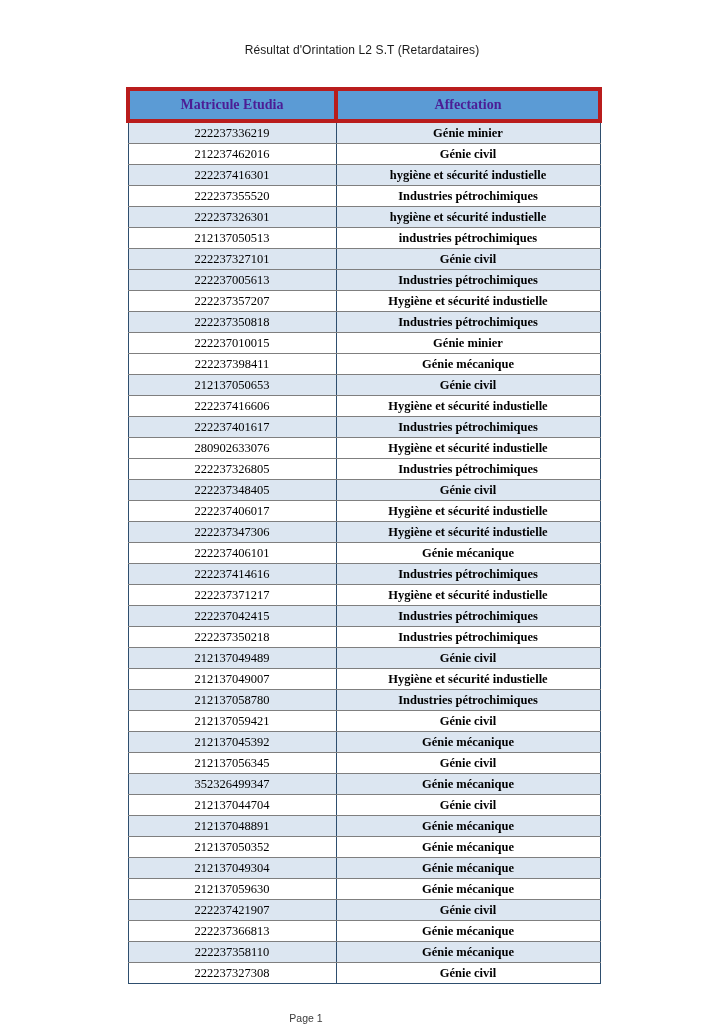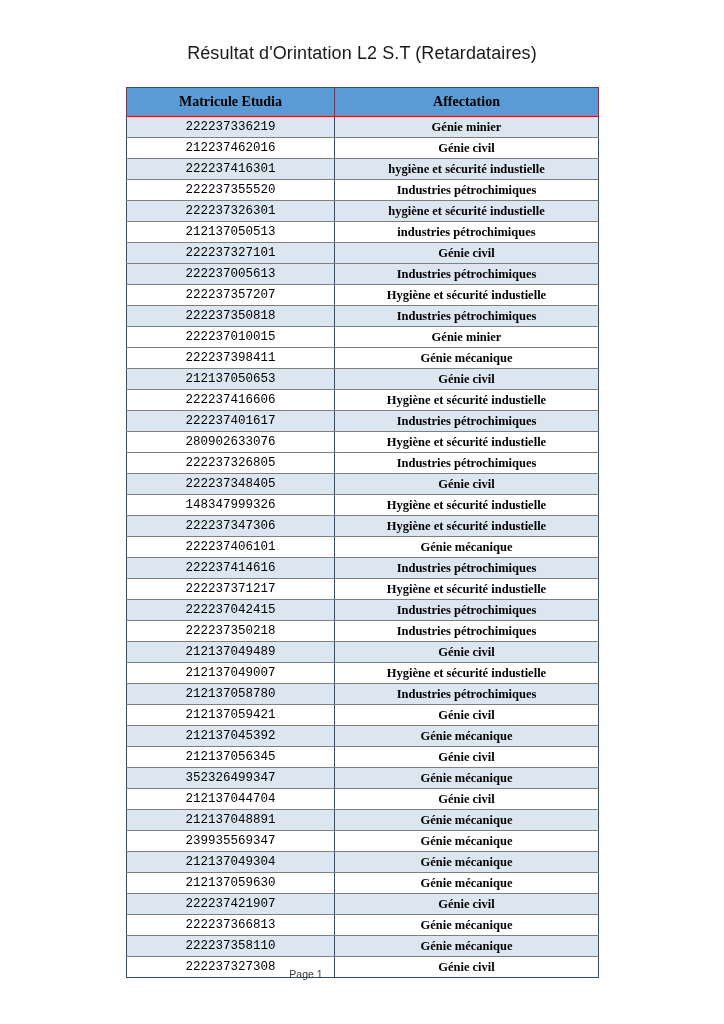--- a/index.html
+++ b/index.html
@@ -21,86 +21,86 @@
     position: relative;
     box-sizing: border-box;
   }
   .doc-title {
     position: absolute;
     top: 43px;
     left: 0;
     width: 724px;
     text-align: center;
     font-family: "Liberation Sans", sans-serif;
-    font-size: 18px;
+    font-size: 12px;
     font-weight: 400;
     color: #1a1a1a;
     letter-spacing: 0.1px;
   }
   .table-wrap {
     position: absolute;
     top: 87px;
     left: 126px;
     width: 472px;
   }
   table.result-table {
     border-collapse: collapse;
     width: 472px;
     table-layout: fixed;
   }
   table.result-table col.c-mat { width: 208px; }
   table.result-table col.c-aff { width: 264px; }
 
   table.result-table thead th {
     background: #5B9BD5;
-    color: #000000;
+    color: #4c1d95;
     font-family: "Liberation Serif", serif;
     font-weight: bold;
     font-size: 14px;
     text-align: center;
     padding: 6px 2px 7px 2px;
-    border: 1px solid #b91c1c;
+    border: 4px solid #b91c1c;
     line-height: 1.1;
   }
   table.result-table tbody td {
     border-left: 1px solid #2E4E6E;
     border-right: 1px solid #2E4E6E;
     border-top: 1px solid #7f7f7f;
     border-bottom: 1px solid #7f7f7f;
     text-align: center;
     padding: 1px 2px 2px 2px;
     height: 17px;
     line-height: 1.15;
     overflow: hidden;
     white-space: nowrap;
   }
   table.result-table tbody tr:last-child td {
     border-bottom: 1px solid #2E4E6E;
   }
   td.cell-matricule {
-    font-family: Liberation Mono, monospace;
+    font-family: Liberation Serif, serif;
     font-weight: 400;
     font-size: 12.5px;
     color: #000000;
   }
   td.cell-affectation {
     font-family: "Liberation Serif", serif;
     font-weight: bold;
     font-size: 12.5px;
     color: #000000;
   }
   tr.row-shaded td {
     background: #DCE6F1;
   }
   tr.row-plain td {
     background: #ffffff;
   }
   .footer {
     position: absolute;
-    top: 968px;
+    top: 1012px;
     left: 0;
     width: 612px;
     text-align: center;
     font-family: "Liberation Sans", sans-serif;
     font-size: 10.5px;
     color: #3a3a3a;
   }
 </style>
 </head>
 <body>
@@ -188,21 +188,21 @@
           </tr>
           <tr class="row-plain">
             <td class="cell-matricule">222237326805</td>
             <td class="cell-affectation">Industries pétrochimiques</td>
           </tr>
           <tr class="row-shaded">
             <td class="cell-matricule">222237348405</td>
             <td class="cell-affectation">Génie civil</td>
           </tr>
           <tr class="row-plain">
-            <td class="cell-matricule">148347999326</td>
+            <td class="cell-matricule">222237406017</td>
             <td class="cell-affectation">Hygiène et sécurité industielle</td>
           </tr>
           <tr class="row-shaded">
             <td class="cell-matricule">222237347306</td>
             <td class="cell-affectation">Hygiène et sécurité industielle</td>
           </tr>
           <tr class="row-plain">
             <td class="cell-matricule">222237406101</td>
             <td class="cell-affectation">Génie mécanique</td>
           </tr>
@@ -252,21 +252,21 @@
           </tr>
           <tr class="row-plain">
             <td class="cell-matricule">212137044704</td>
             <td class="cell-affectation">Génie civil</td>
           </tr>
           <tr class="row-shaded">
             <td class="cell-matricule">212137048891</td>
             <td class="cell-affectation">Génie mécanique</td>
           </tr>
           <tr class="row-plain">
-            <td class="cell-matricule">239935569347</td>
+            <td class="cell-matricule">212137050352</td>
             <td class="cell-affectation">Génie mécanique</td>
           </tr>
           <tr class="row-shaded">
             <td class="cell-matricule">212137049304</td>
             <td class="cell-affectation">Génie mécanique</td>
           </tr>
           <tr class="row-plain">
             <td class="cell-matricule">212137059630</td>
             <td class="cell-affectation">Génie mécanique</td>
           </tr>

